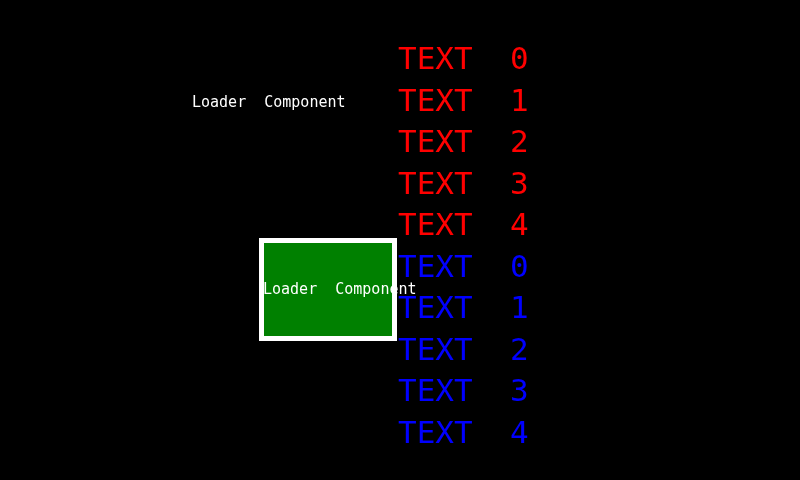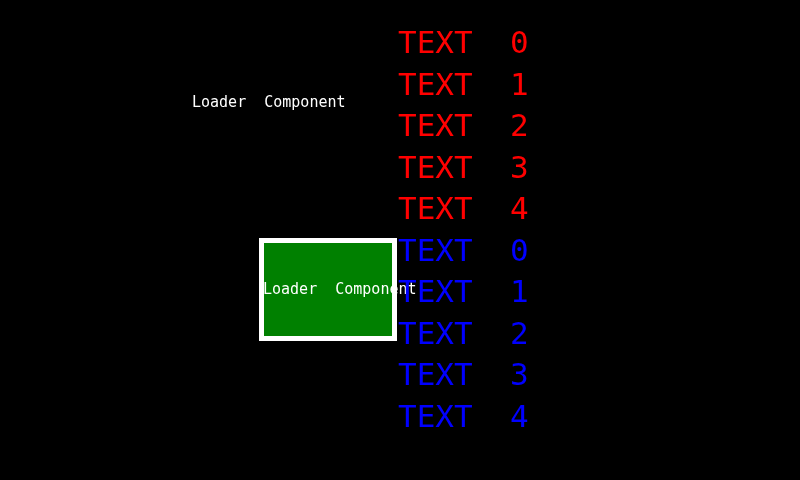--- a/index.html
+++ b/index.html
@@ -50,21 +50,21 @@
     line-height: 20px;
     color: #ffffff;
     white-space: pre;
     overflow: visible;
   }
 
   
   .text-column {
     position: absolute;
     left: 398px;
-    top: 22px;
+    top: 38px;
     width: 220px;
   }
   .text-row {
     height: 41.5px;
     line-height: 41.5px;
     font-family: "DejaVu Sans Mono", "Liberation Mono", monospace;
     font-size: 31px;
     white-space: pre;
   }
   .text-row.red  { color: #ff0000; }

